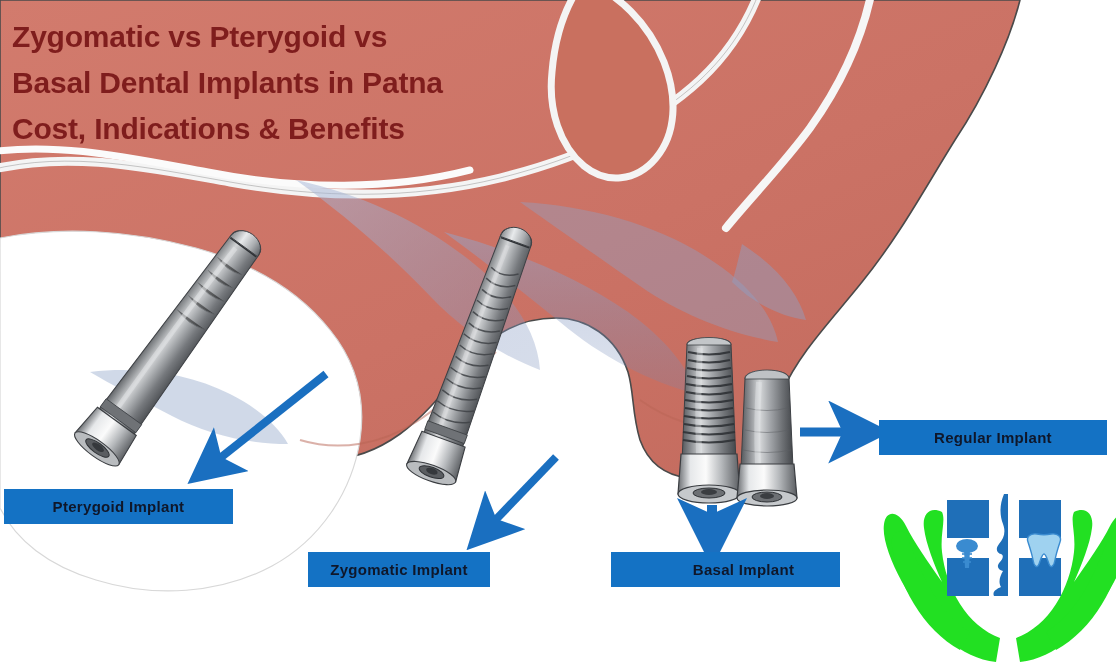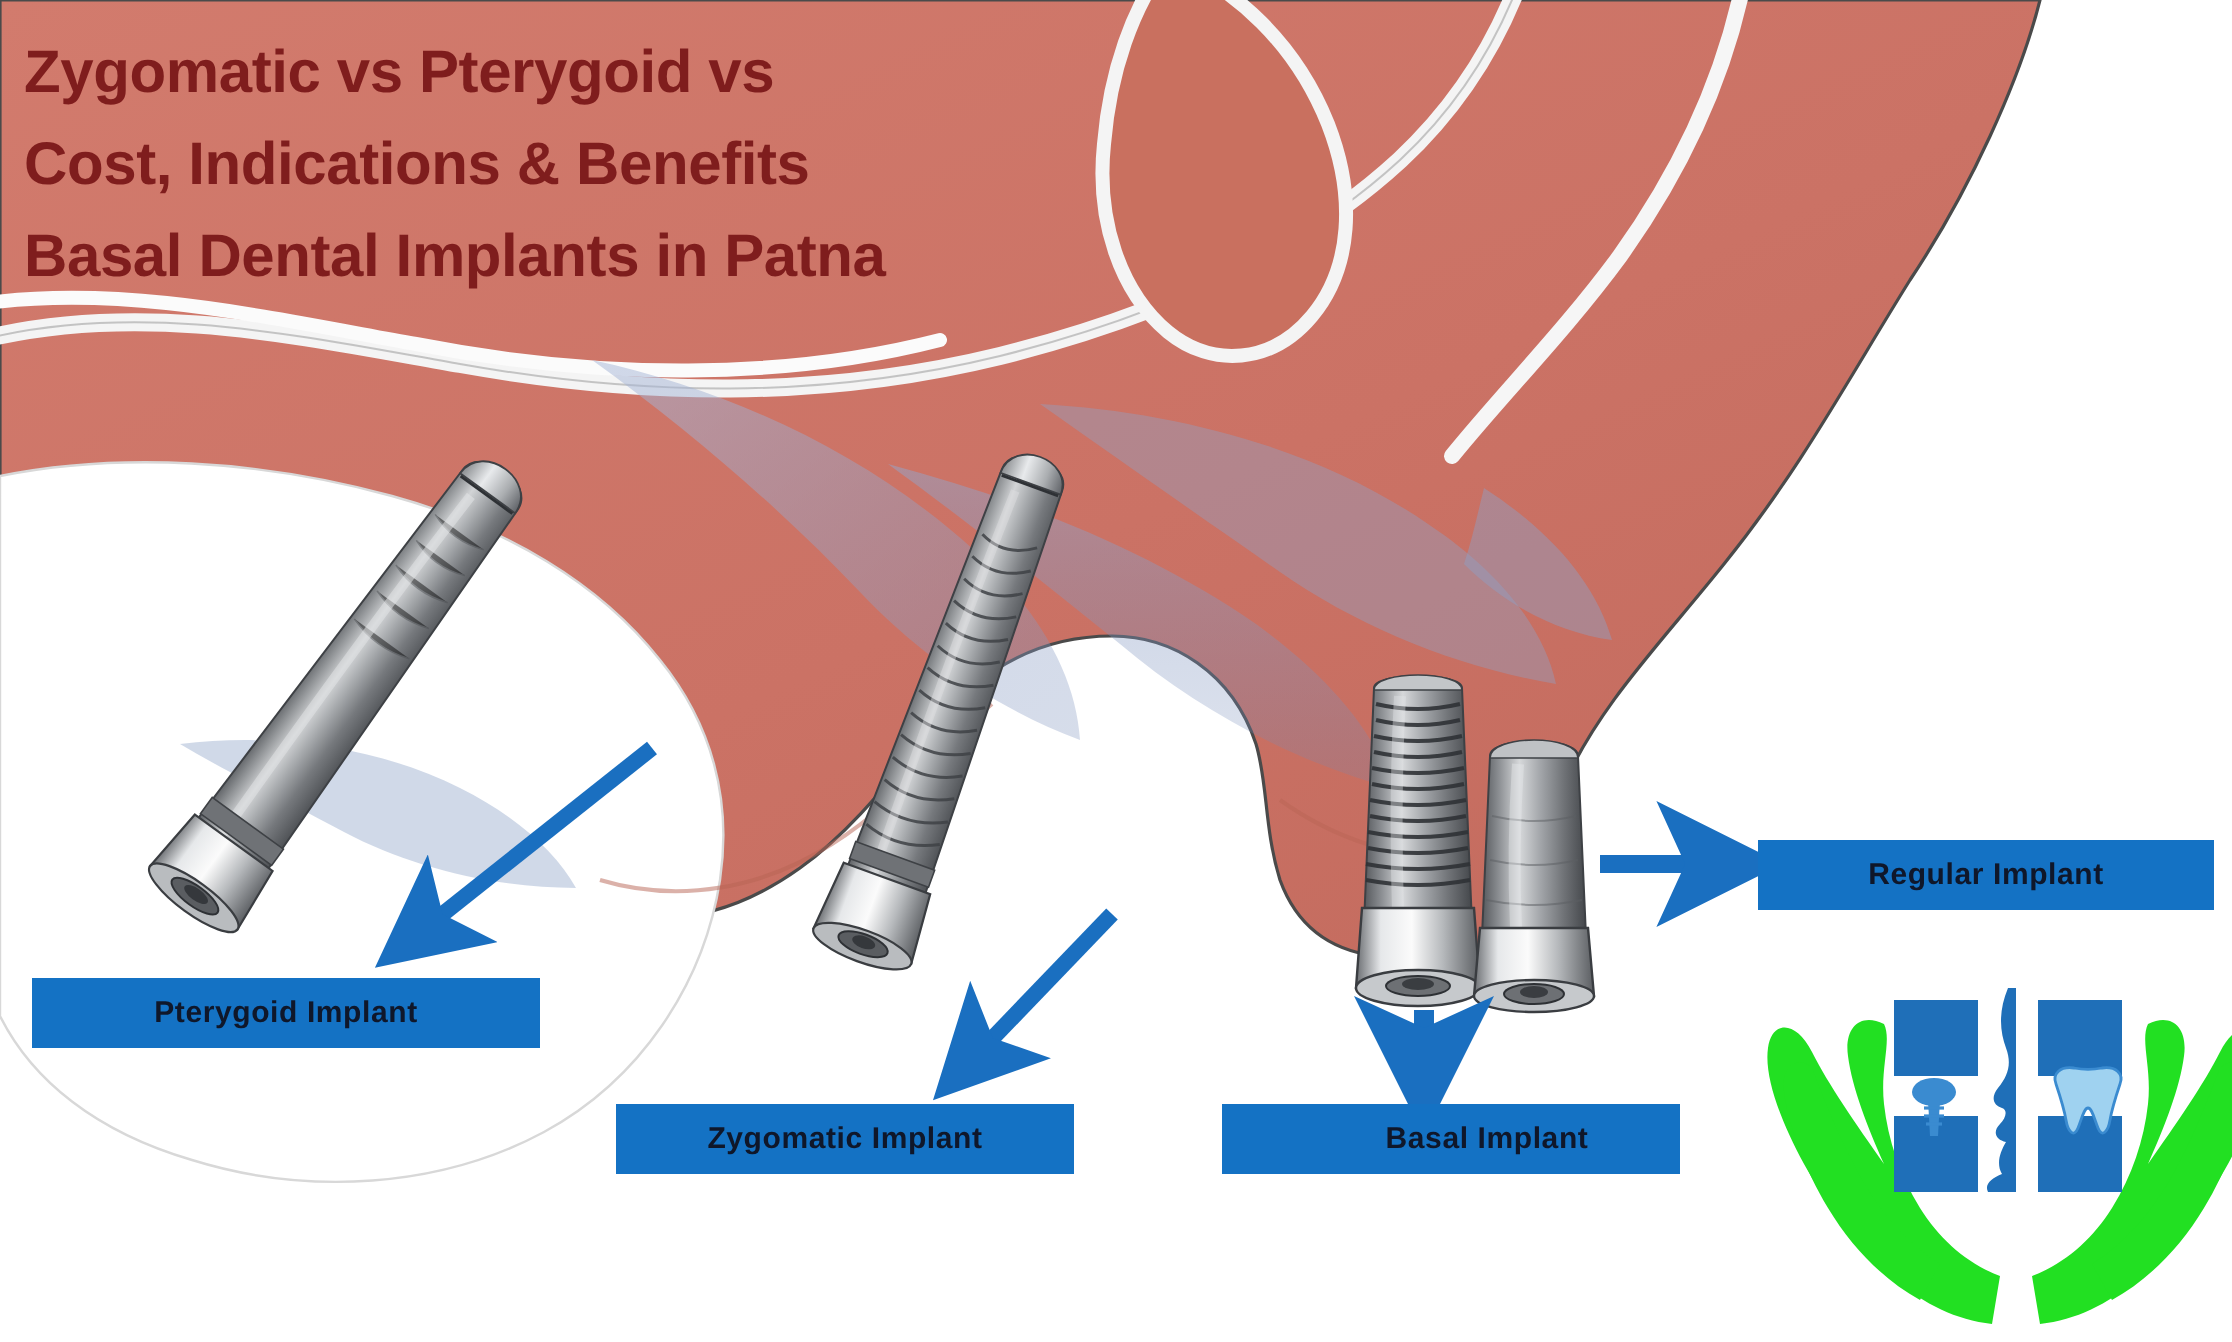--- a/index.html
+++ b/index.html
@@ -52,22 +52,22 @@
     color: #0f172a;
     font-weight: bold;
     font-size: 15px;
     letter-spacing: 0.3px;
     display: flex;
     align-items: center;
     justify-content: center;
     box-sizing: border-box;
     font-family: "Liberation Sans", sans-serif;
   }
-  #label-pterygoid { left: 16px;  top: 489px; width: 254px; height: 35px; text-align: center; }
-  #label-zygomatic { left: 308px; top: 552px; width: 229px; height: 35px; }
+  #label-pterygoid { left: 4px;  top: 489px; width: 229px; height: 35px; text-align: center; }
+  #label-zygomatic { left: 308px; top: 552px; width: 182px; height: 35px; }
   #label-basal     { left: 611px; top: 552px; width: 229px; height: 35px; padding-left: 36px; }
   #label-regular   { left: 879px; top: 420px; width: 228px; height: 35px; }
 </style>
 </head>
 <body>
 
 <div id="infographic">
 
   <svg id="anatomy-svg" viewBox="0 0 1116 671">
     <defs>
@@ -362,22 +362,22 @@
                  C 158,43 162,47 160,52 C 158,58 156,64 155,70
                  C 154,76 151,79 149,74 C 147,69 146,64 144,64
                  C 142,64 141,69 139,74 C 137,79 134,76 133,70
                  C 132,64 130,58 128,52 Z" fill="#9fd2f0" stroke="#3a8bd0" stroke-width="1.4"></path>
       </g>
     </g>
   </svg>
 
   <div class="title-block">
     <div class="title-line">Zygomatic vs Pterygoid vs</div>
+    <div class="title-line">Basal Dental Implants in Patna</div>
     <div class="title-line">Cost, Indications &amp; Benefits</div>
-    <div class="title-line">Basal Dental Implants in Patna</div>
   </div>
 
   <div class="label-box" id="label-pterygoid">Pterygoid Implant</div>
   <div class="label-box" id="label-zygomatic">Zygomatic Implant</div>
   <div class="label-box" id="label-basal">Basal Implant</div>
   <div class="label-box" id="label-regular">Regular Implant</div>
 
 </div>
 
 </body></html>

